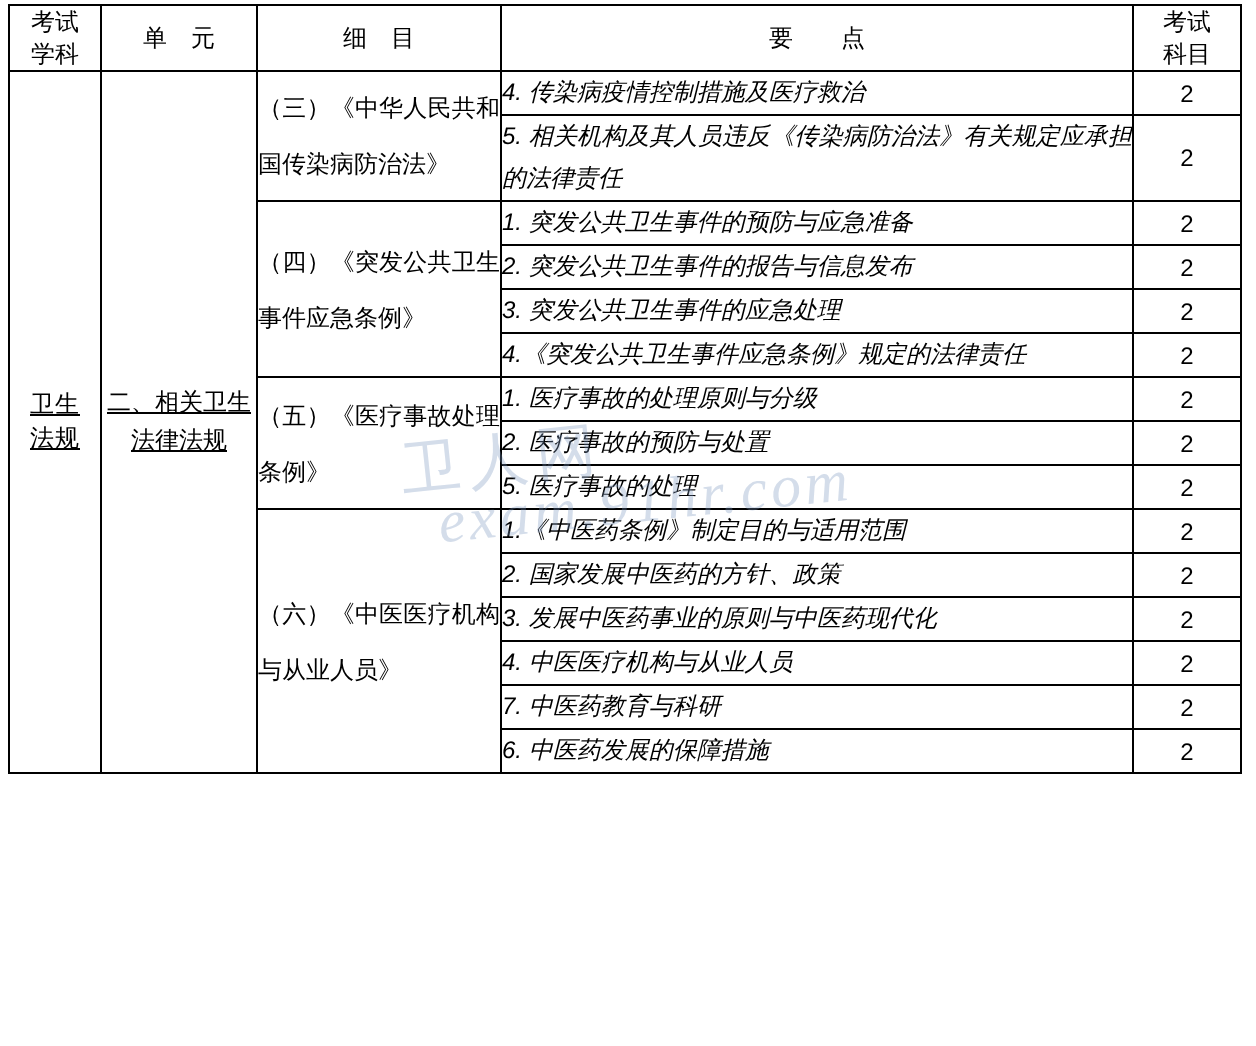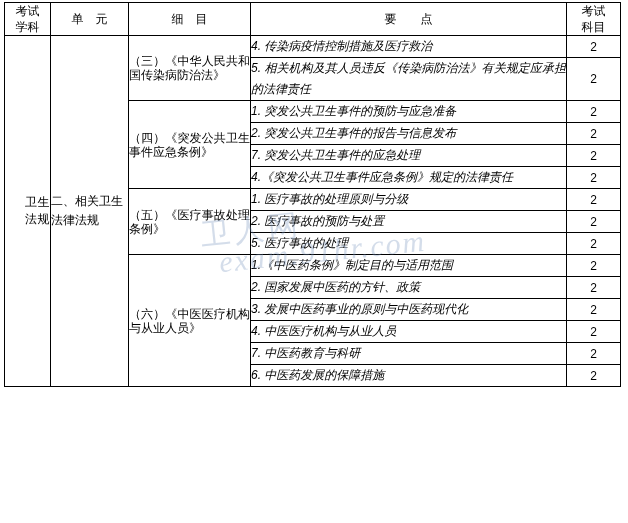--- a/index.html
+++ b/index.html
@@ -40,36 +40,38 @@
     padding: 4px 2px;
   }
   .hdr .l1, .hdr .l2 { display: block; }
   .col-subject { width: 46px; }
   .col-unit { width: 78px; }
   .col-item { width: 122px; }
   .col-point { width: 316px; }
   .col-code { width: 54px; }
 
   .cell-subject {
-    text-align: right;
+    text-align: center;
     font-size: 12.5px;
     line-height: 17px;
     letter-spacing: 0.5px;
+    text-decoration: underline;
   }
   .cell-subject span { display: block; }
   .cell-unit {
-    text-align: left;
+    text-align: center;
     font-size: 12.5px;
     line-height: 19px;
     padding: 0 6px;
+    text-decoration: underline;
   }
   .cell-unit span { display: block; }
   .cell-item {
     font-size: 12.5px;
-    line-height: 14px;
+    line-height: 28px;
     padding: 3px 7px;
     text-align: justify;
     text-justify: inter-ideograph;
   }
   .cell-point {
     font-size: 12.5px;
     line-height: 21px;
     padding: 4px 8px 4px 10px;
     text-align: justify;
     text-justify: inter-ideograph;
@@ -167,21 +169,21 @@
       <tr>
         <td class="cell-item" rowspan="4">（四）《突发公共卫生事件应急条例》</td>
         <td class="cell-point">1. 突发公共卫生事件的预防与应急准备</td>
         <td class="cell-code">2</td>
       </tr>
       <tr>
         <td class="cell-point">2. 突发公共卫生事件的报告与信息发布</td>
         <td class="cell-code">2</td>
       </tr>
       <tr>
-        <td class="cell-point">7. 突发公共卫生事件的应急处理</td>
+        <td class="cell-point">3. 突发公共卫生事件的应急处理</td>
         <td class="cell-code">2</td>
       </tr>
       <tr>
         <td class="cell-point">4.《突发公共卫生事件应急条例》规定的法律责任</td>
         <td class="cell-code">2</td>
       </tr>
 
       <tr>
         <td class="cell-item" rowspan="3">（五）《医疗事故处理条例》</td>
         <td class="cell-point">1. 医疗事故的处理原则与分级</td>

